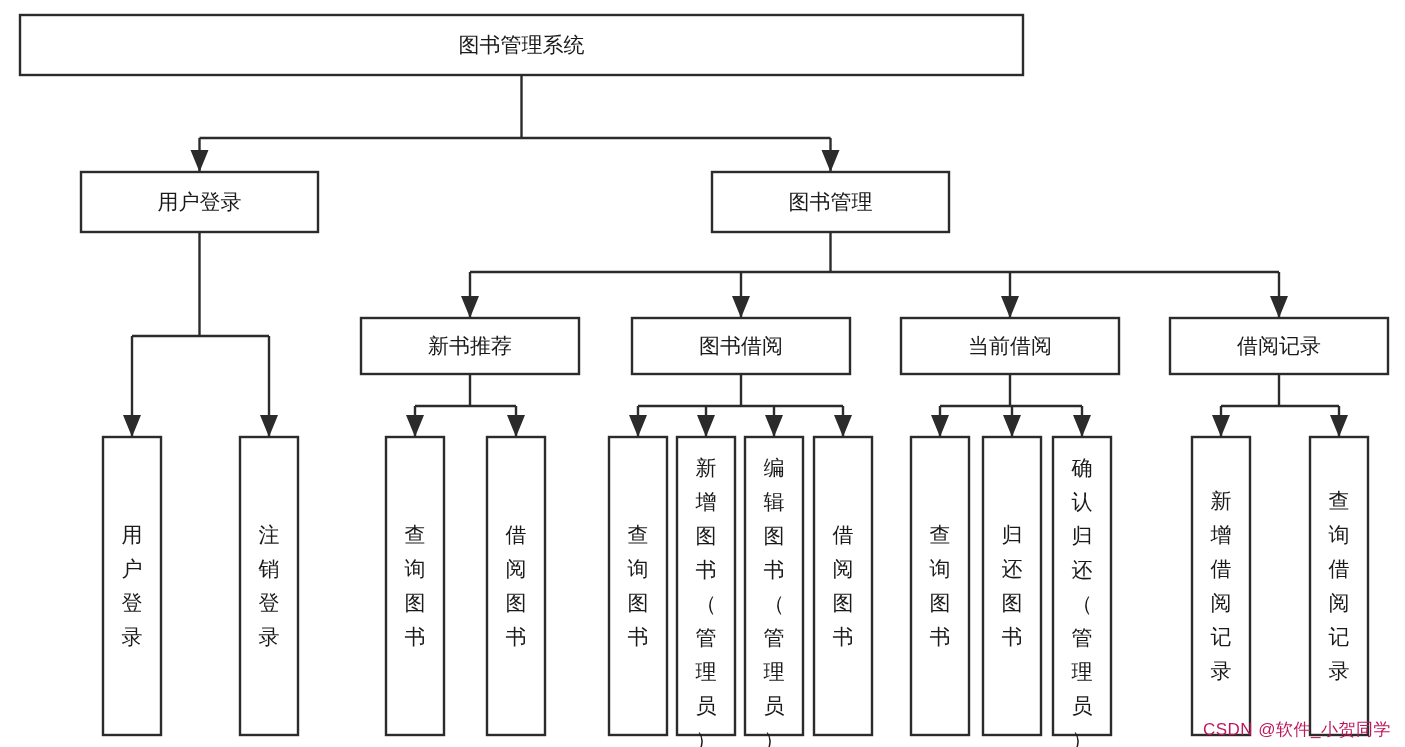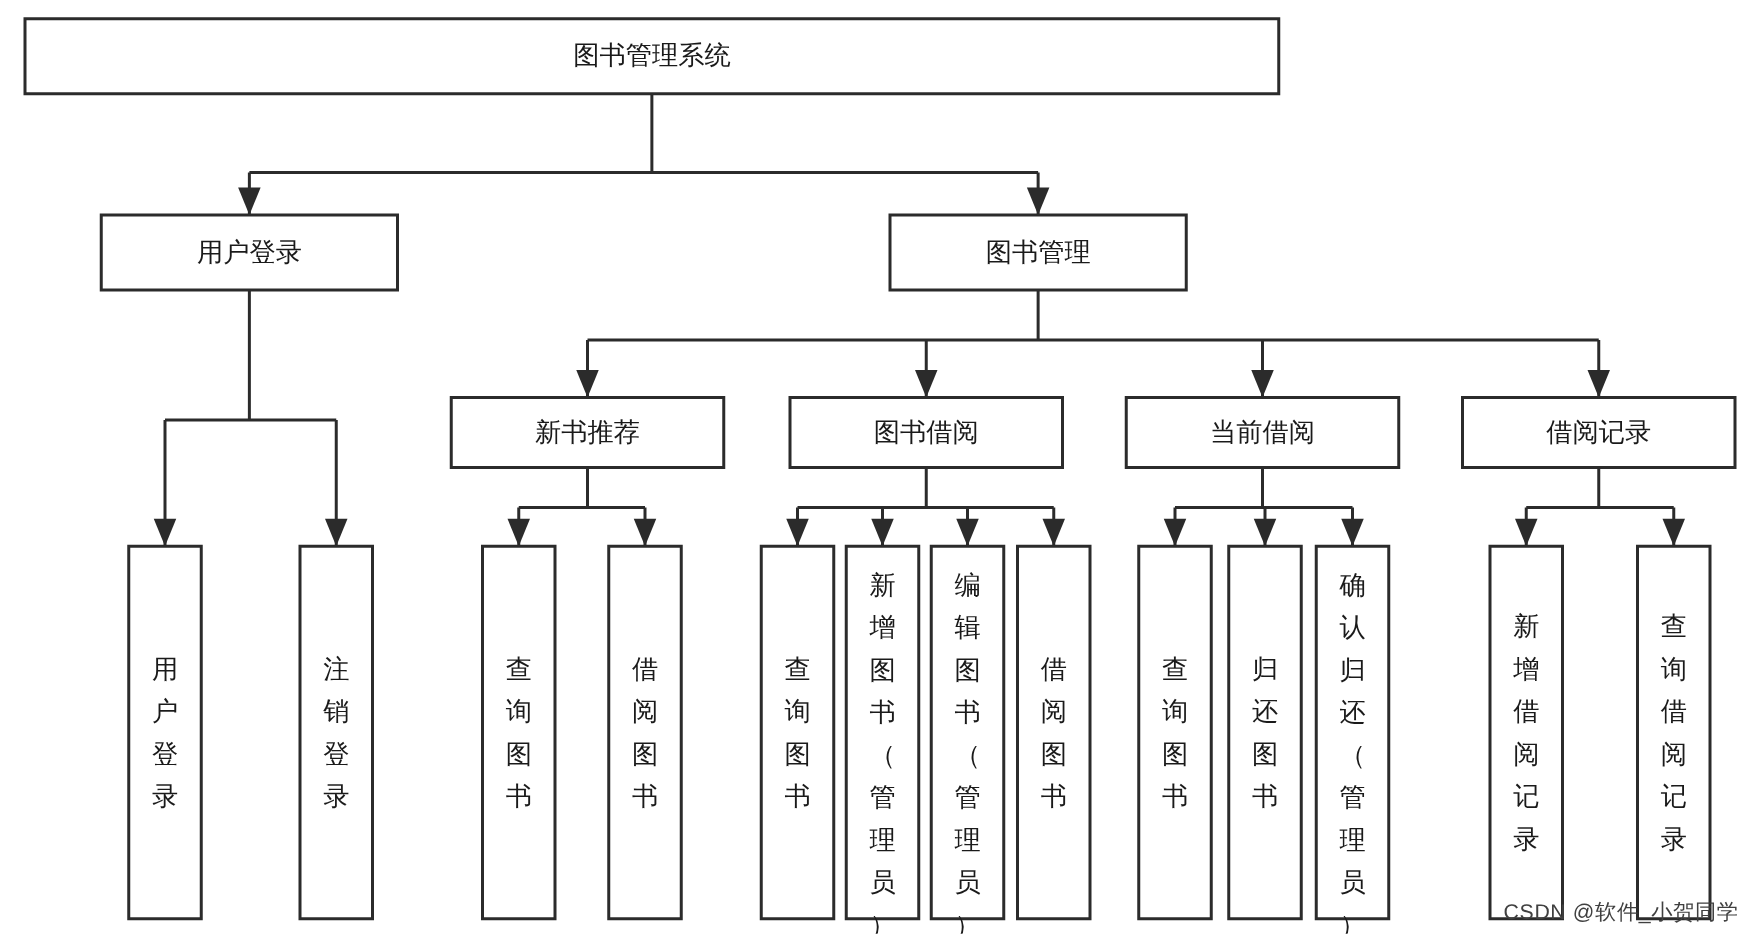--- a/index.html
+++ b/index.html
@@ -55,21 +55,21 @@
     font-family: "Liberation Sans", "DejaVu Sans", sans-serif;
     font-size: 21px;
     text-anchor: middle;
   }
   .watermark-text {
     position: absolute;
     right: 14px;
     bottom: 6px;
     font-family: "Liberation Sans", "DejaVu Sans", sans-serif;
     font-size: 17px;
-    color: #404040;
+    color: #be185d;
     letter-spacing: 0.5px;
     white-space: nowrap;
     user-select: none;
   }
 </style>
 </head>
 <body>
 
 <div id="diagram-root">
   <svg class="diagram-canvas" viewBox="0 0 1405 747">

